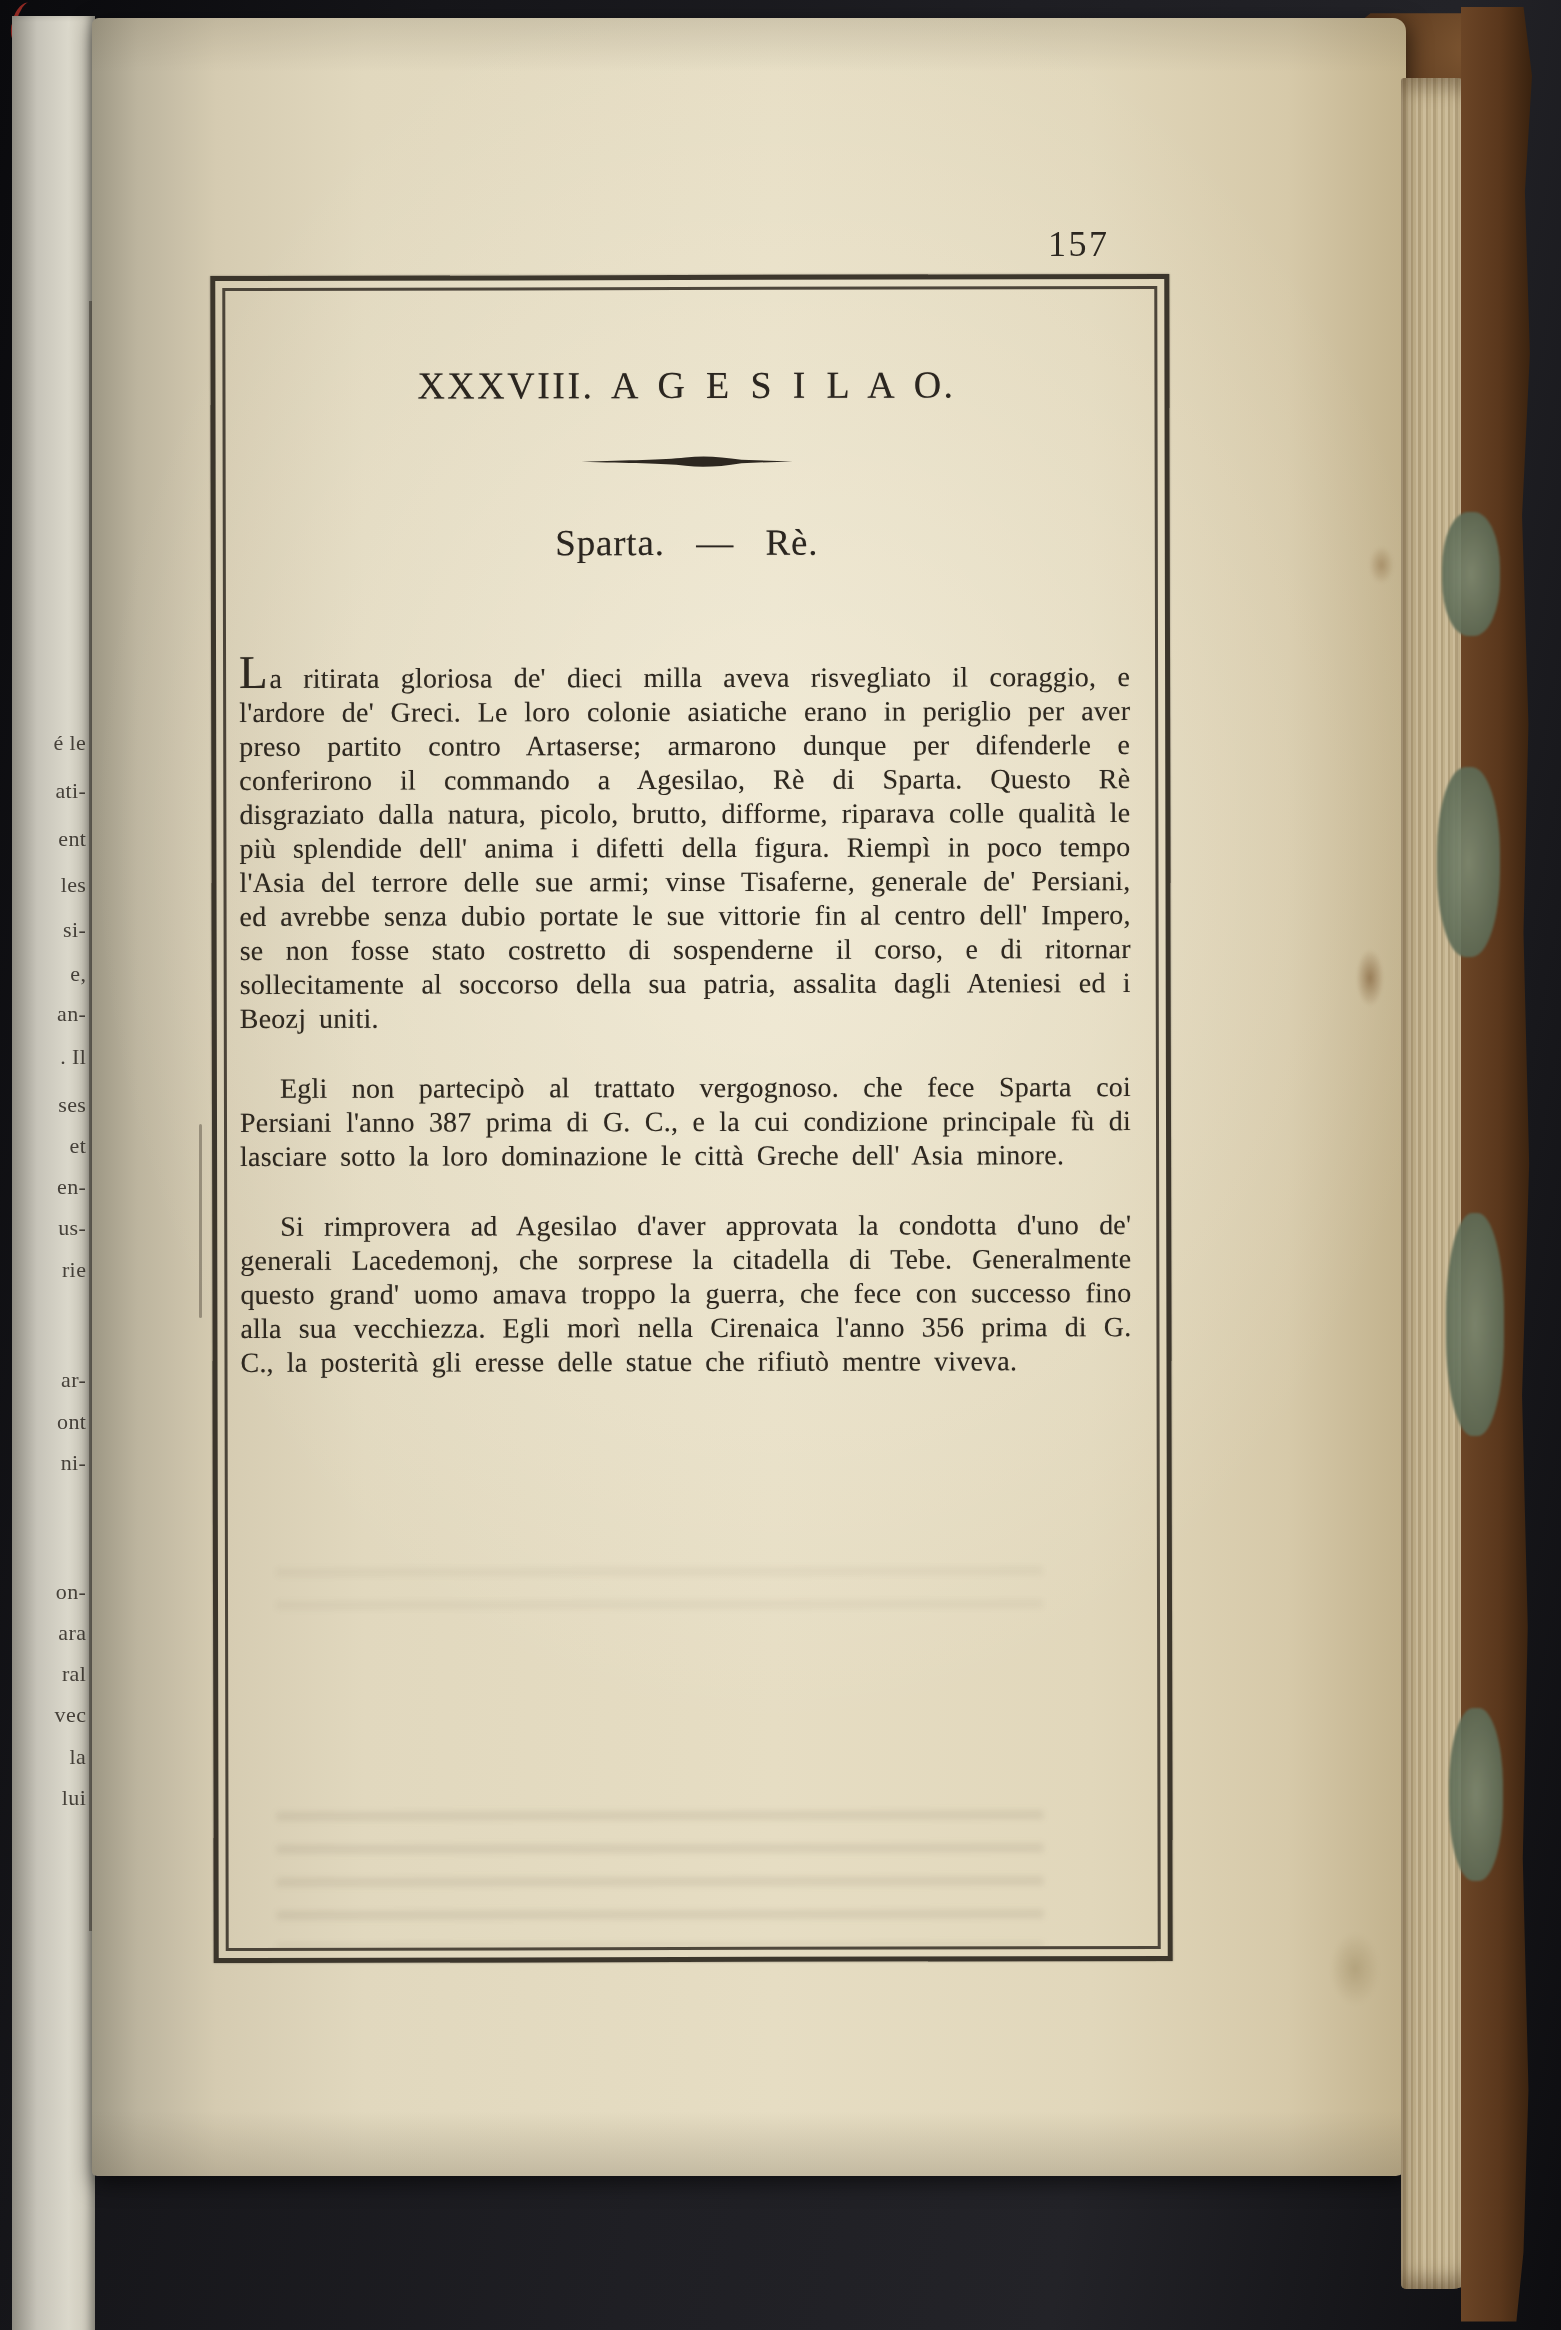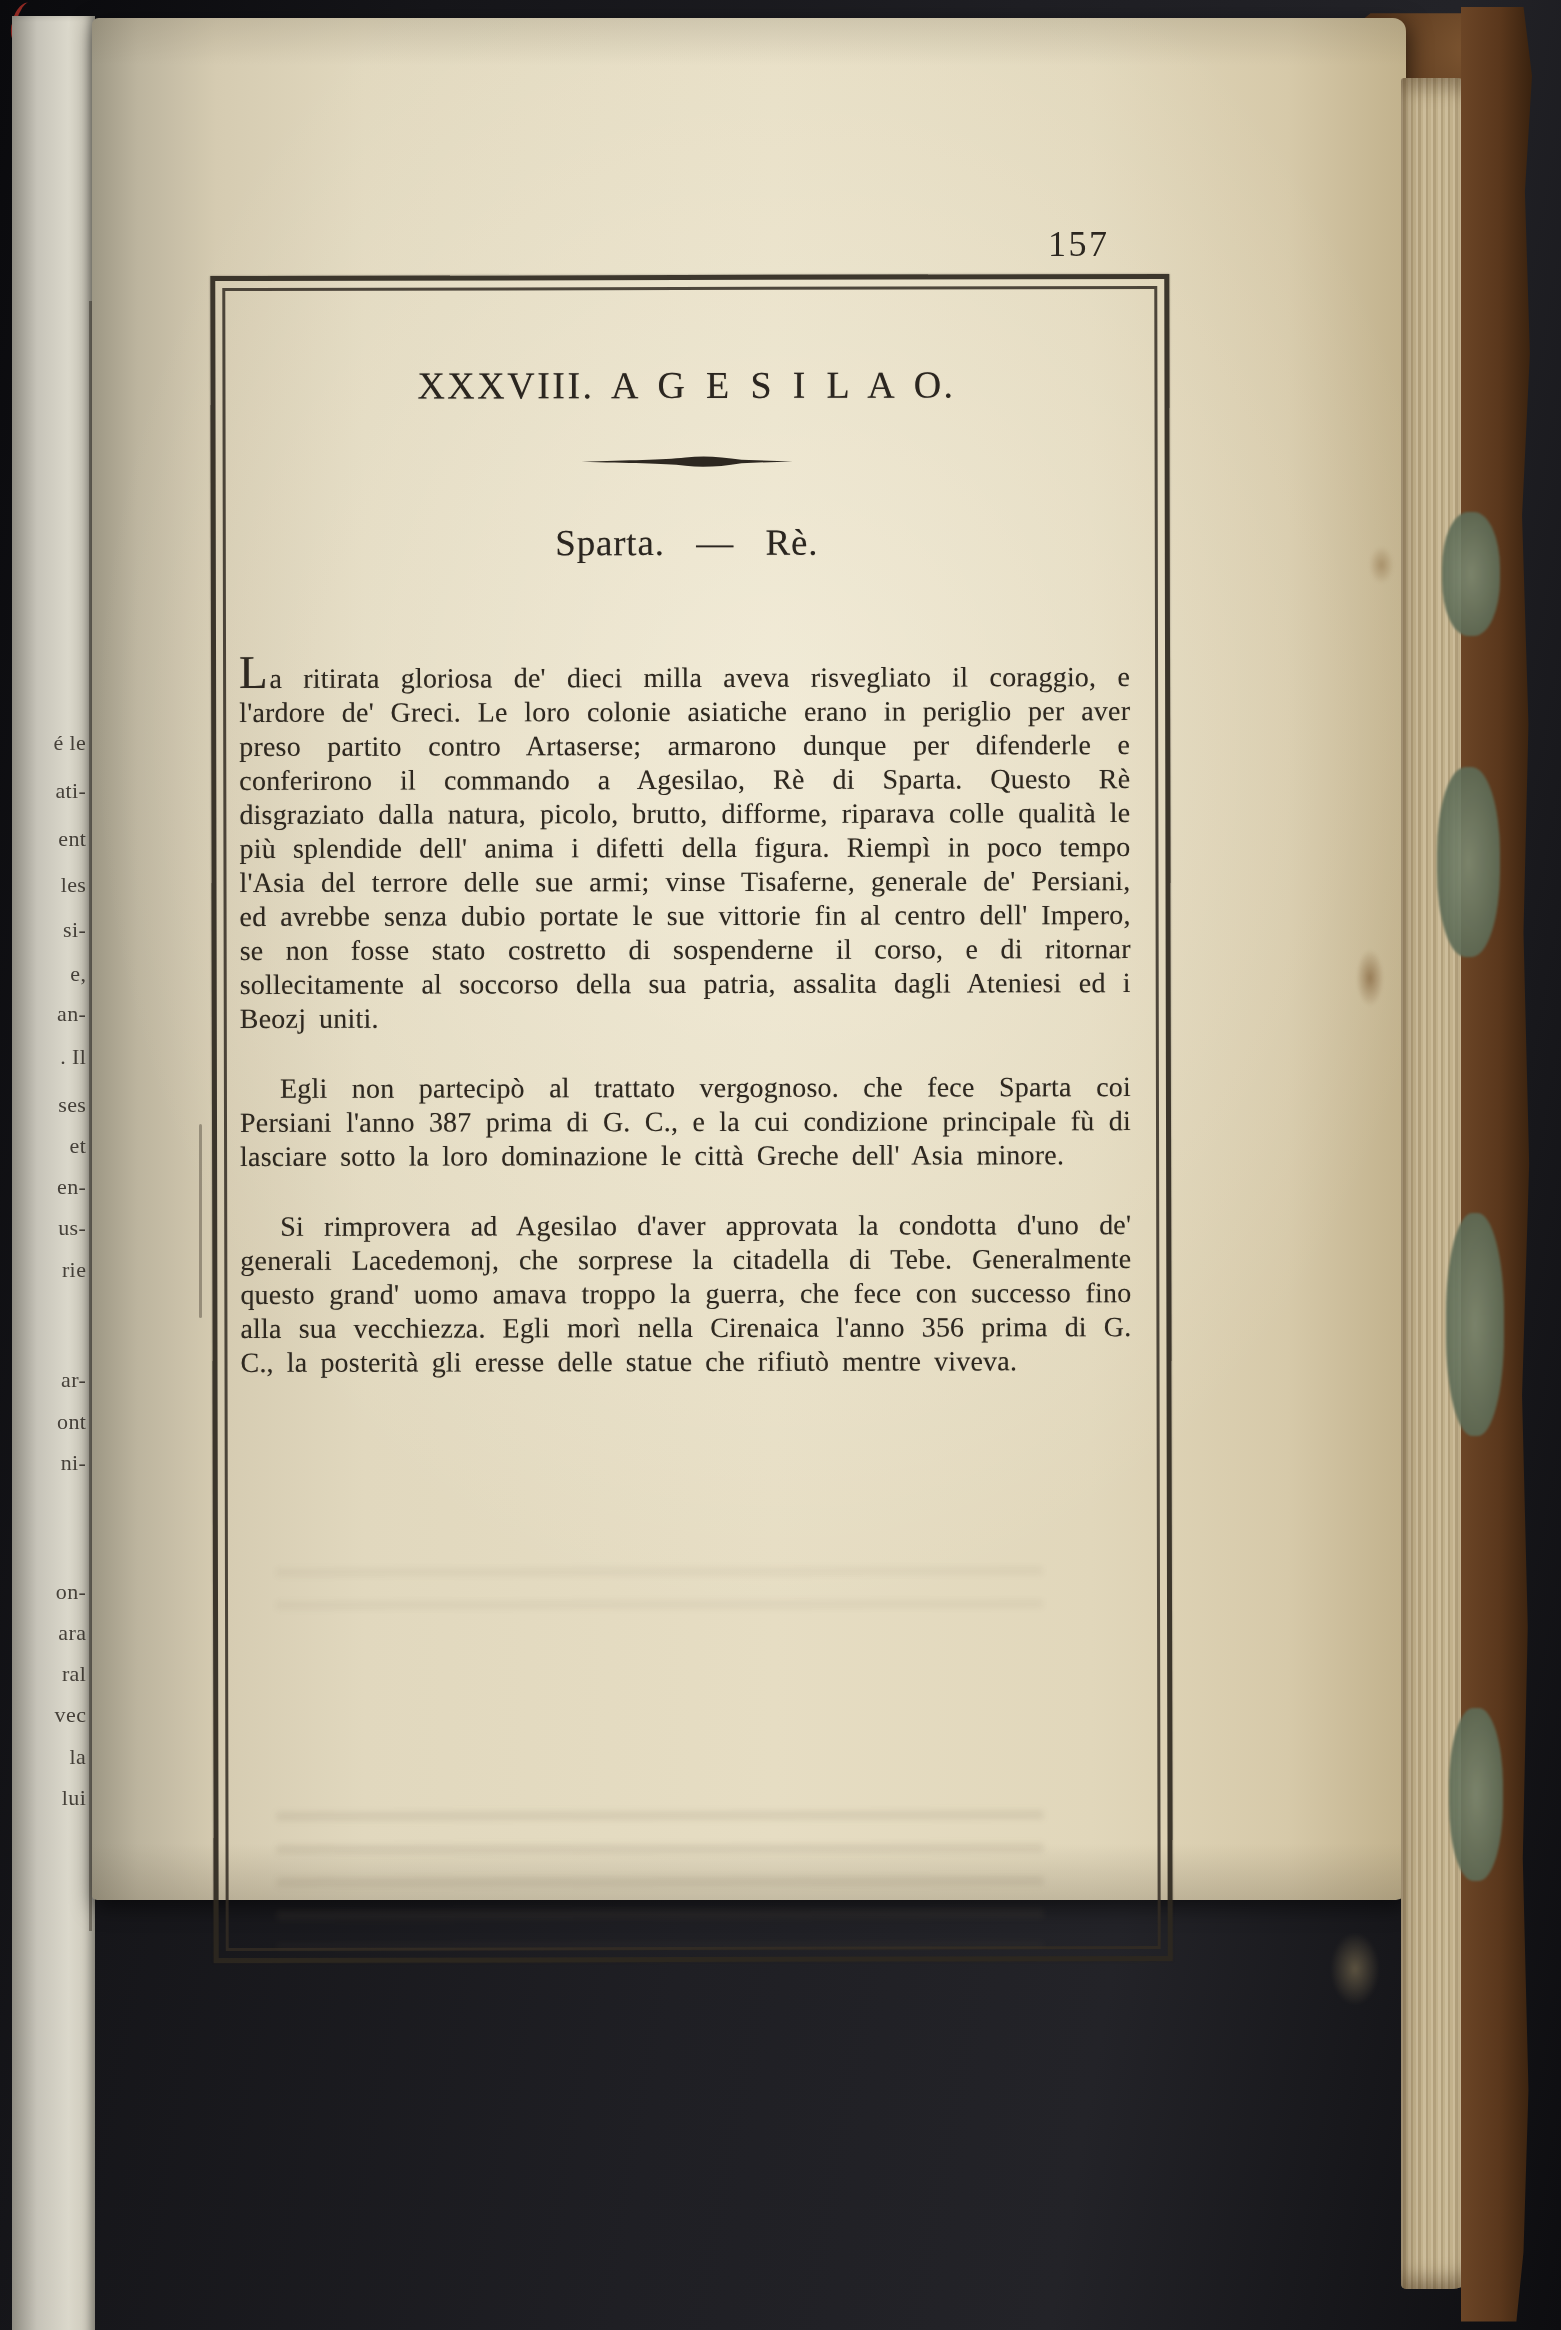--- a/index.html
+++ b/index.html
@@ -25,21 +25,21 @@
     position:absolute; right:2.5px; top:285px; height:1630px; width:3.3px;
     background:rgba(62,56,46,.5);
   }
   .frag {
     position:absolute; right:8.3px; font-size:22px; line-height:1;
     color:#46413a; white-space:nowrap; letter-spacing:0.4px;
   }
 
   
   .page {
-    position:absolute; left:92px; top:18px; width:1314px; height:1882px;
+    position:absolute; left:92px; top:18px; width:1314px; height:2158px;
     border-radius:6.6px 13.2px 10px 5px;
     background:
       linear-gradient(180deg, rgba(120,110,88,.22) 0%, rgba(120,110,88,0) 2.5%, rgba(120,110,88,0) 97%, rgba(110,100,80,.28) 100%),
       radial-gradient(ellipse 949px 1238px at 52% 38%, rgba(255,252,240,.45), rgba(255,252,240,0) 72%),
       linear-gradient(90deg,#9d9784 0px,#bcb49e 45px,#d5cbb1 124px,#e1d8be 272px,#e6ddc3 52%,#e1d7bb 76%,#d6c9a9 91%,#c1b18c 100%);
     box-shadow:2.5px 6.6px 21.5px rgba(0,0,0,.55);
   }
   .stain { position:absolute; border-radius:50%; filter:blur(1.7px); }
   .stain.s1 { left:1264px; top:931px; width:28px; height:58px; background:radial-gradient(#7c5a33,#7c5a3300 70%); opacity:.65; }
   .stain.s2 { left:1277px; top:528px;  width:25px; height:38px; background:radial-gradient(#8a6a40,#8a6a4000 70%); opacity:.5; }

